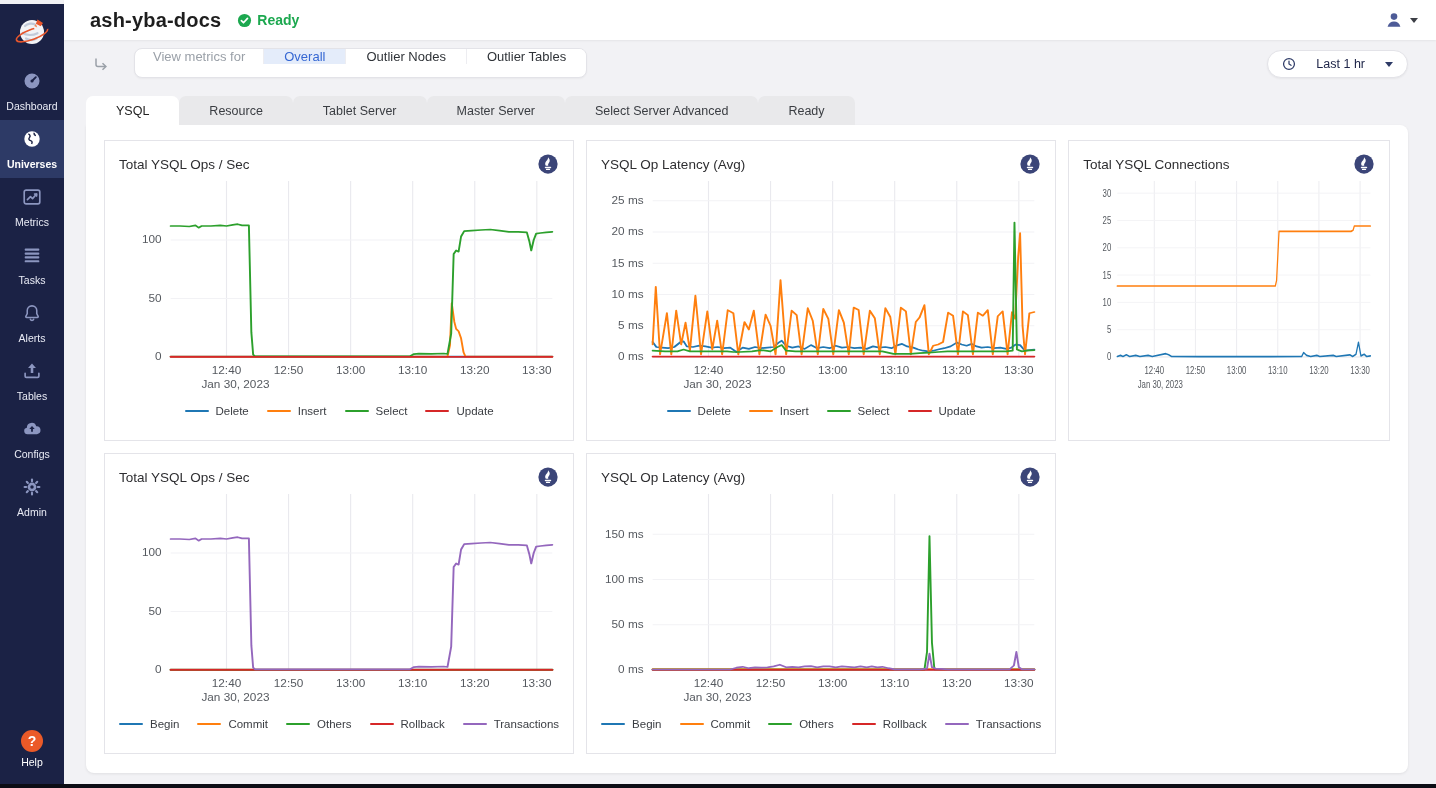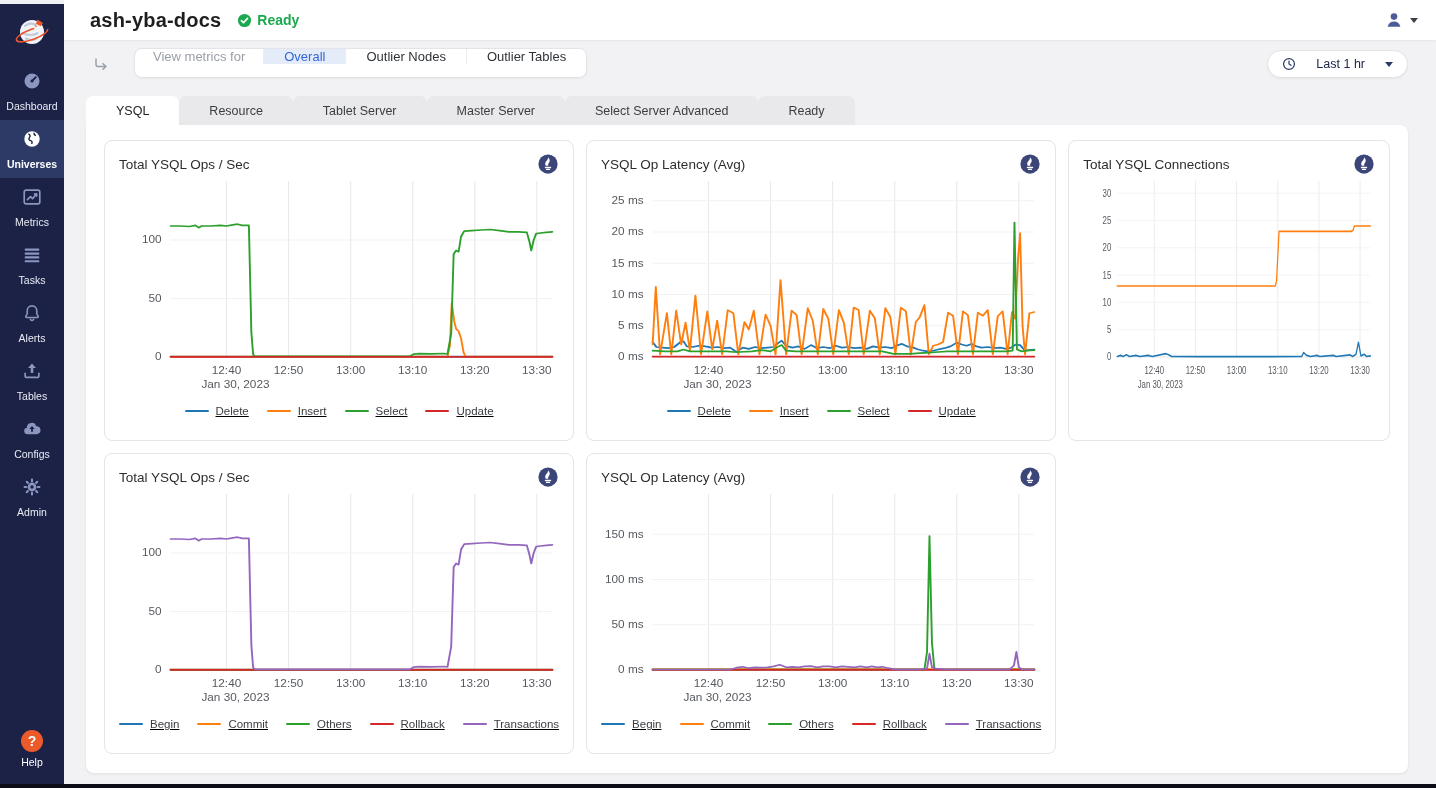--- a/index.html
+++ b/index.html
@@ -41,25 +41,25 @@
   .time-caret { width:0; height:0; border-left:4px solid transparent; border-right:4px solid transparent; border-top:5px solid #2d3a66; }
 
   
   .tabs-row { display:flex; gap:0; margin-top:18px; padding-left:0; }
   .tab { padding:8px 30px 7px; font-size:12.5px; color:#3a3d42; background:#e9e9eb; border-radius:7px 7px 0 0; cursor:pointer; position:relative; z-index:2; }
   .tab.active { background:#ffffff; color:#222; }
 
   
   .panel { position:relative; background:#ffffff; border-radius:0 8px 8px 8px; box-shadow:0 1px 3px rgba(0,0,0,.08); height:648px; padding:15px 18px; z-index:1; }
   .charts-grid { display:grid; grid-template-columns:repeat(3, 1fr); gap:12px; }
-  .chart-card { border:1px solid #e4e4e9; border-radius:8px; background:#fff; height:301px; padding:12px 14px 6px; display:flex; flex-direction:column; }
+  .chart-card { border:1px solid #e4e4e9; border-radius:0; background:#fff; height:301px; padding:12px 14px 6px; display:flex; flex-direction:column; }
   .chart-head { display:flex; align-items:center; justify-content:space-between; }
   .chart-title { font-size:13.5px; color:#2e2e31; }
   .prom-link { width:22px; height:22px; cursor:pointer; }
-  .chart-legend { display:flex; align-items:center; justify-content:center; gap:18px; height:24px; margin-top:2px;text-decoration:underline; }
+  .chart-legend { display:flex; align-items:center; justify-content:center; gap:18px; height:24px; margin-top:2px; }
   .legend-item { display:flex; align-items:center; gap:7px; cursor:pointer; }
   .legend-swatch { width:24px; height:2.5px; border-radius:2px; }
   .legend-label { font-size:11.5px; color:#3a3d42; }
 
   .bottom-strip { position:absolute; left:0; right:0; bottom:0; height:4px; background:#0c0d15; z-index:30; }
 </style>
 </head>
 <body>
 
 <div class="root">

